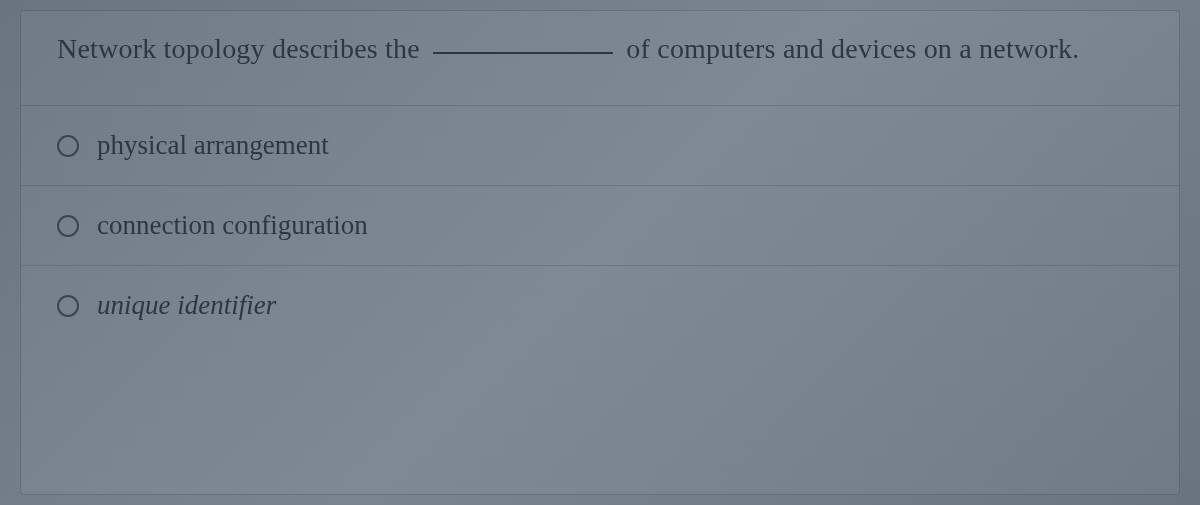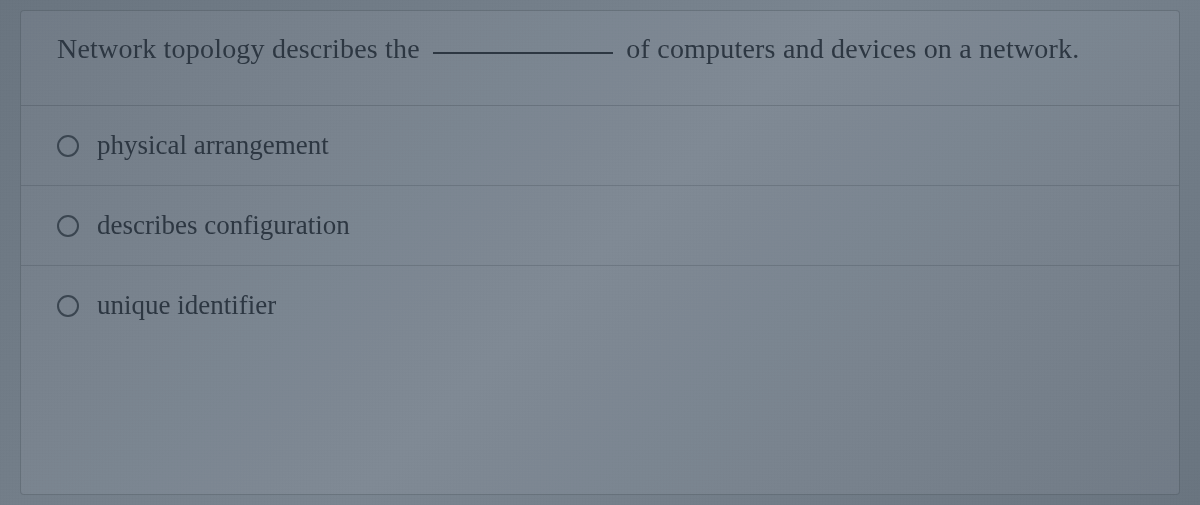--- a/index.html
+++ b/index.html
@@ -62,20 +62,21 @@
     .option-row {
       display: flex;
       align-items: center;
       padding: 24px 36px;
       border-bottom: 1px solid rgba(40,50,60,0.2);
       gap: 18px;
       cursor: pointer;
     }
     .option-row:last-child {
       border-bottom: none;
+      font-style: italic;
     }
     .radio {
       width: 22px;
       height: 22px;
       border: 2px solid #3a4550;
       border-radius: 50%;
       flex-shrink: 0;
       background: transparent;
     }
     .option-label {
@@ -94,20 +95,20 @@
       <span>of computers and devices on a network.</span>
     </div>
   </div>
   <div class="options">
     <div class="option-row">
       <span class="radio"></span>
       <span class="option-label">physical arrangement</span>
     </div>
     <div class="option-row">
       <span class="radio"></span>
-      <span class="option-label">describes configuration</span>
+      <span class="option-label">connection configuration</span>
     </div>
     <div class="option-row">
       <span class="radio"></span>
       <span class="option-label">unique identifier</span>
     </div>
   </div>
 </div>
 
 </body></html>

